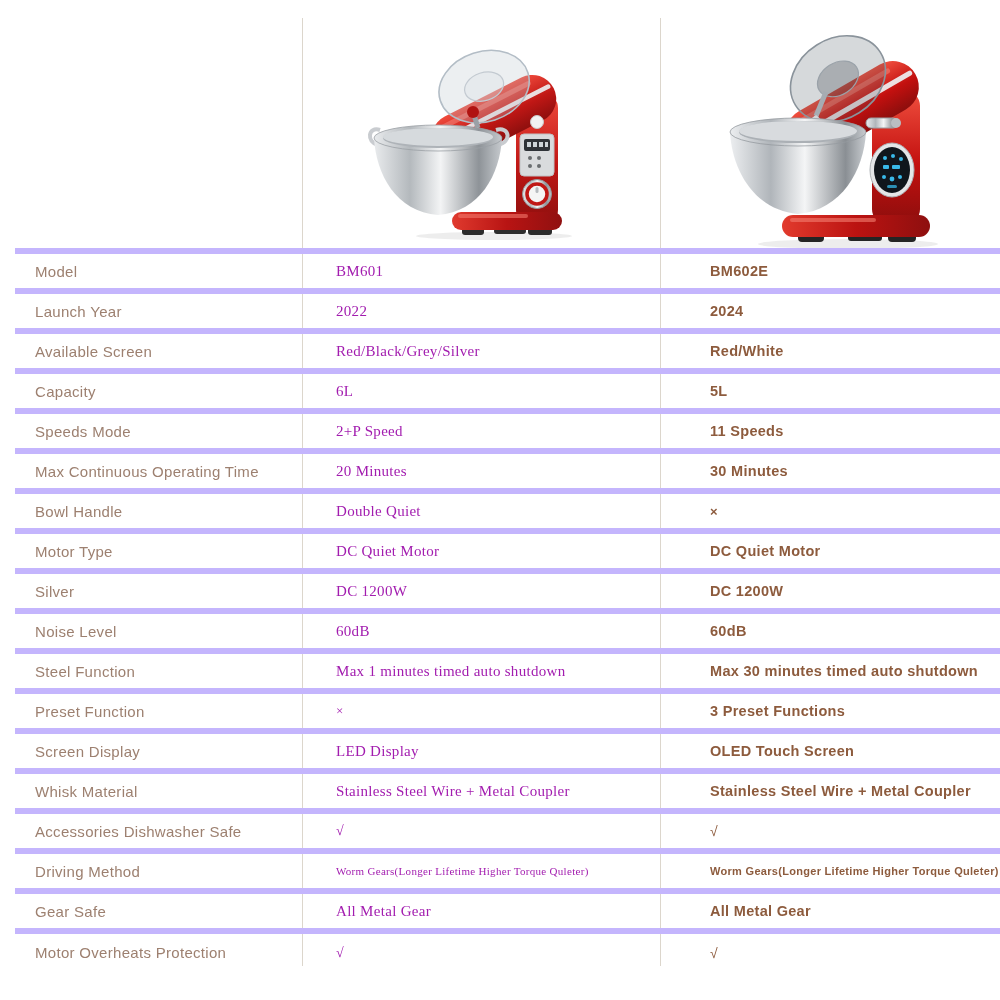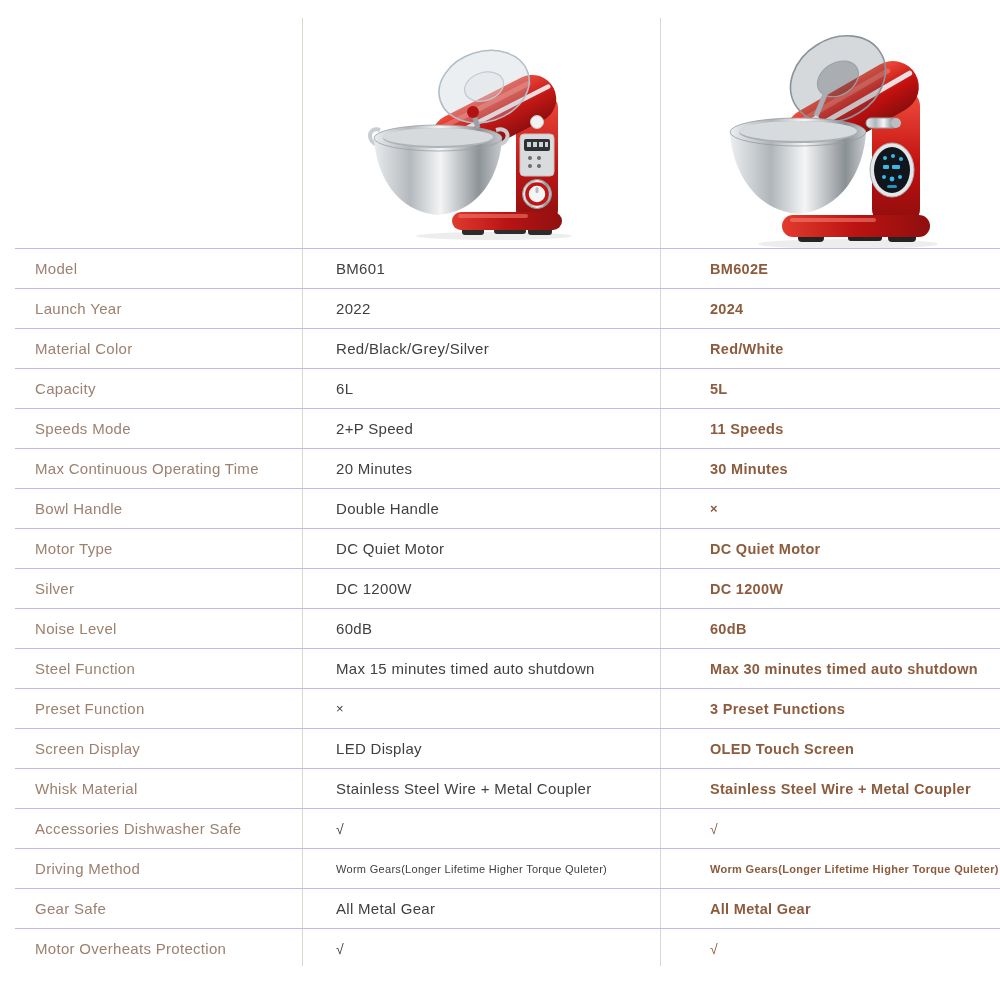--- a/index.html
+++ b/index.html
@@ -15,27 +15,27 @@
   #divider-2{left:660px;}
   .product-img{position:absolute;}
   #product-1{left:366px;top:22px;}
   #product-2{left:720px;top:12px;}
   table.compare{
     position:absolute;left:15px;top:248px;width:970px;
     border-collapse:collapse;table-layout:fixed;
   }
   table.compare tr{height:40px;}
   table.compare td{
-    border-top:1px solid #c4b5fd;
+    border-top:6px solid #c4b5fd;
     vertical-align:middle;
     white-space:nowrap;overflow:hidden;
     letter-spacing:0.3px;
   }
   td.label{width:287px;padding-left:20px;font-size:15px;color:#9d8070;}
-  td.mid{width:358px;padding-left:13px;font-size:15px;color:#404040;}
+  td.mid{width:358px;padding-left:13px;font-size:15px;color:#a21caf;font-family:Liberation Serif, serif;}
   td.right{width:325px;padding-left:15px;font-size:14.5px;font-weight:bold;color:#8d5b3d;}
   td.small{font-size:11px;letter-spacing:0.1px;}
   td.check{font-weight:normal;font-size:14px;}
   td.cross{font-size:13px;}
 </style>
 </head>
 <body>
 
 <div class="divider-v" id="divider-1"></div>
 <div class="divider-v" id="divider-2"></div>
@@ -203,62 +203,62 @@
         <td class="label">Model</td>
         <td class="mid">BM601</td>
         <td class="right">BM602E</td>
       </tr>
       <tr>
         <td class="label">Launch Year</td>
         <td class="mid">2022</td>
         <td class="right">2024</td>
       </tr>
       <tr>
-        <td class="label">Material Color</td>
+        <td class="label">Available Screen</td>
         <td class="mid">Red/Black/Grey/Silver</td>
         <td class="right">Red/White</td>
       </tr>
       <tr>
         <td class="label">Capacity</td>
         <td class="mid">6L</td>
         <td class="right">5L</td>
       </tr>
       <tr>
         <td class="label">Speeds Mode</td>
         <td class="mid">2+P Speed</td>
         <td class="right">11 Speeds</td>
       </tr>
       <tr>
         <td class="label">Max Continuous Operating Time</td>
         <td class="mid">20 Minutes</td>
         <td class="right">30 Minutes</td>
       </tr>
       <tr>
         <td class="label">Bowl Handle</td>
-        <td class="mid">Double Handle</td>
+        <td class="mid">Double Quiet</td>
         <td class="right cross">×</td>
       </tr>
       <tr>
         <td class="label">Motor Type</td>
         <td class="mid">DC Quiet Motor</td>
         <td class="right">DC Quiet Motor</td>
       </tr>
       <tr>
         <td class="label">Silver</td>
         <td class="mid">DC 1200W</td>
         <td class="right">DC 1200W</td>
       </tr>
       <tr>
         <td class="label">Noise Level</td>
         <td class="mid">60dB</td>
         <td class="right">60dB</td>
       </tr>
       <tr>
         <td class="label">Steel Function</td>
-        <td class="mid">Max 15 minutes timed auto shutdown</td>
+        <td class="mid">Max 1 minutes timed auto shutdown</td>
         <td class="right">Max 30 minutes timed auto shutdown</td>
       </tr>
       <tr>
         <td class="label">Preset Function</td>
         <td class="mid cross">×</td>
         <td class="right">3 Preset Functions</td>
       </tr>
       <tr>
         <td class="label">Screen Display</td>
         <td class="mid">LED Display</td>

